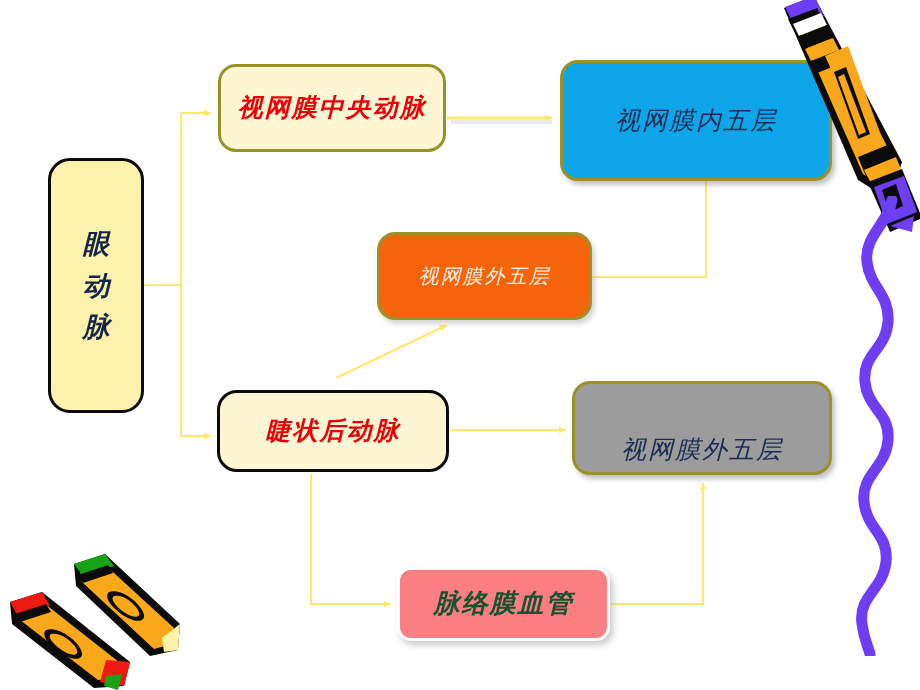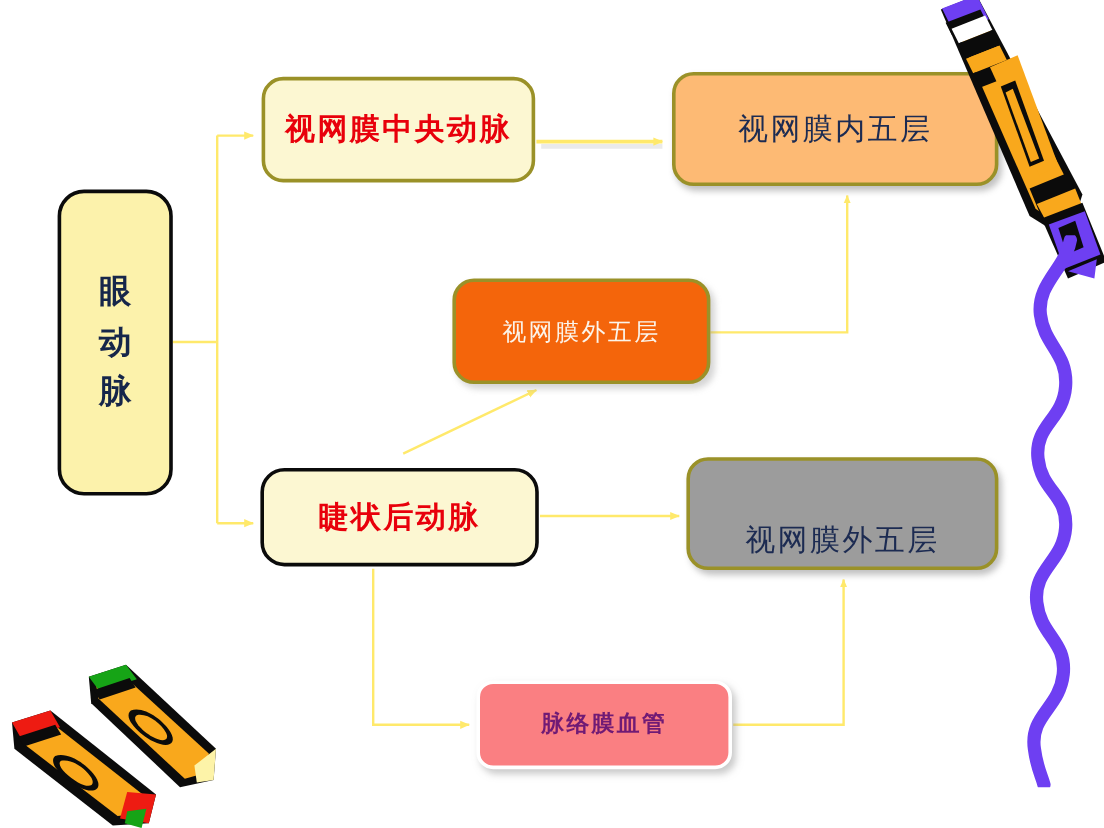--- a/index.html
+++ b/index.html
@@ -22,20 +22,21 @@
     align-items: center;
     justify-content: center;
     text-align: center;
     z-index: 5;
   }
   .node-label {
     display: block;
     line-height: 1.35;
     white-space: pre-line;
     letter-spacing: 2px;
+    font-style: italic;
   }
 
   
   #node-ophthalmic-artery {
     left: 48px; top: 158px; width: 96px; height: 255px;
     background: #fcf2ab;
     border: 3px solid #0b0b0b;
     border-radius: 22px;
   }
   #node-ophthalmic-artery .node-label {
@@ -56,22 +57,22 @@
   }
   #node-central-retinal-artery .node-label {
     color: #e8000b;
     font-size: 25px;
     font-weight: 700;
     font-family: "DejaVu Serif", "Liberation Serif", serif;
   }
 
   
   #node-inner-five-layers {
-    left: 560px; top: 60px; width: 272px; height: 95px;
-    background: #fdba74;
+    left: 560px; top: 60px; width: 272px; height: 121px;
+    background: #0ea5e9;
     border: 3px solid #9a9128;
     border-radius: 18px;
     box-shadow: 3px 4px 5px rgba(120,120,120,0.45);
   }
   #node-inner-five-layers .node-label {
     color: #1c2b52;
     font-size: 25px;
     font-family: "DejaVu Serif", "Liberation Serif", serif;
   }
 
@@ -120,22 +121,22 @@
 
   
   #node-choroidal-vessels {
     left: 397px; top: 567px; width: 213px; height: 74px;
     background: #fa7f82;
     border: 3px solid #ffffff;
     border-radius: 14px;
     box-shadow: 3px 4px 6px rgba(150,150,150,0.5);
   }
   #node-choroidal-vessels .node-label {
-    color: #701a75;
-    font-size: 19px;
+    color: #14532d;
+    font-size: 26px;
     font-weight: 700;
     font-family: "DejaVu Serif", "Liberation Serif", serif;
   }
 
   
   #connectors {
     position: absolute;
     left: 0; top: 0;
     width: 920px; height: 690px;
     z-index: 2;

